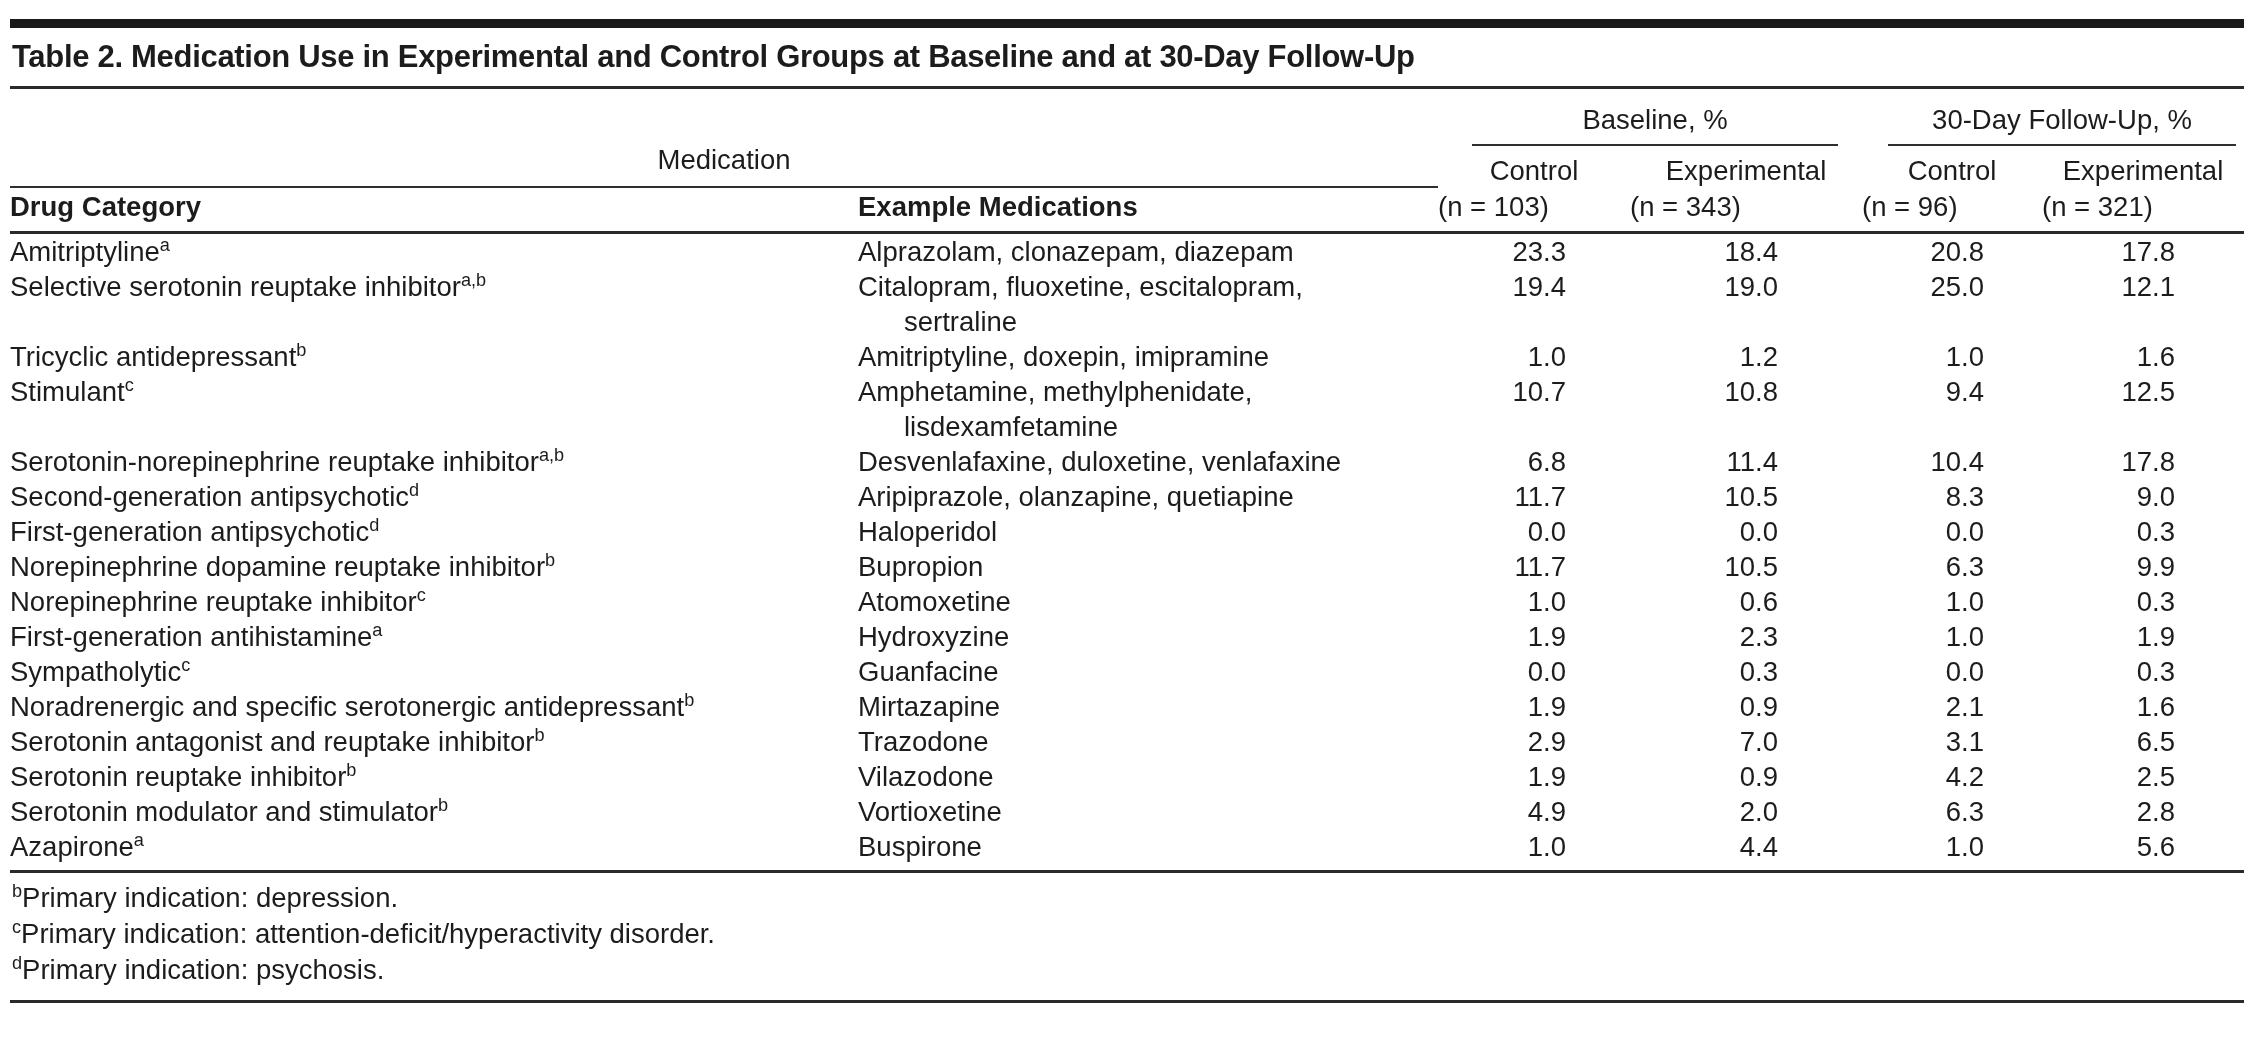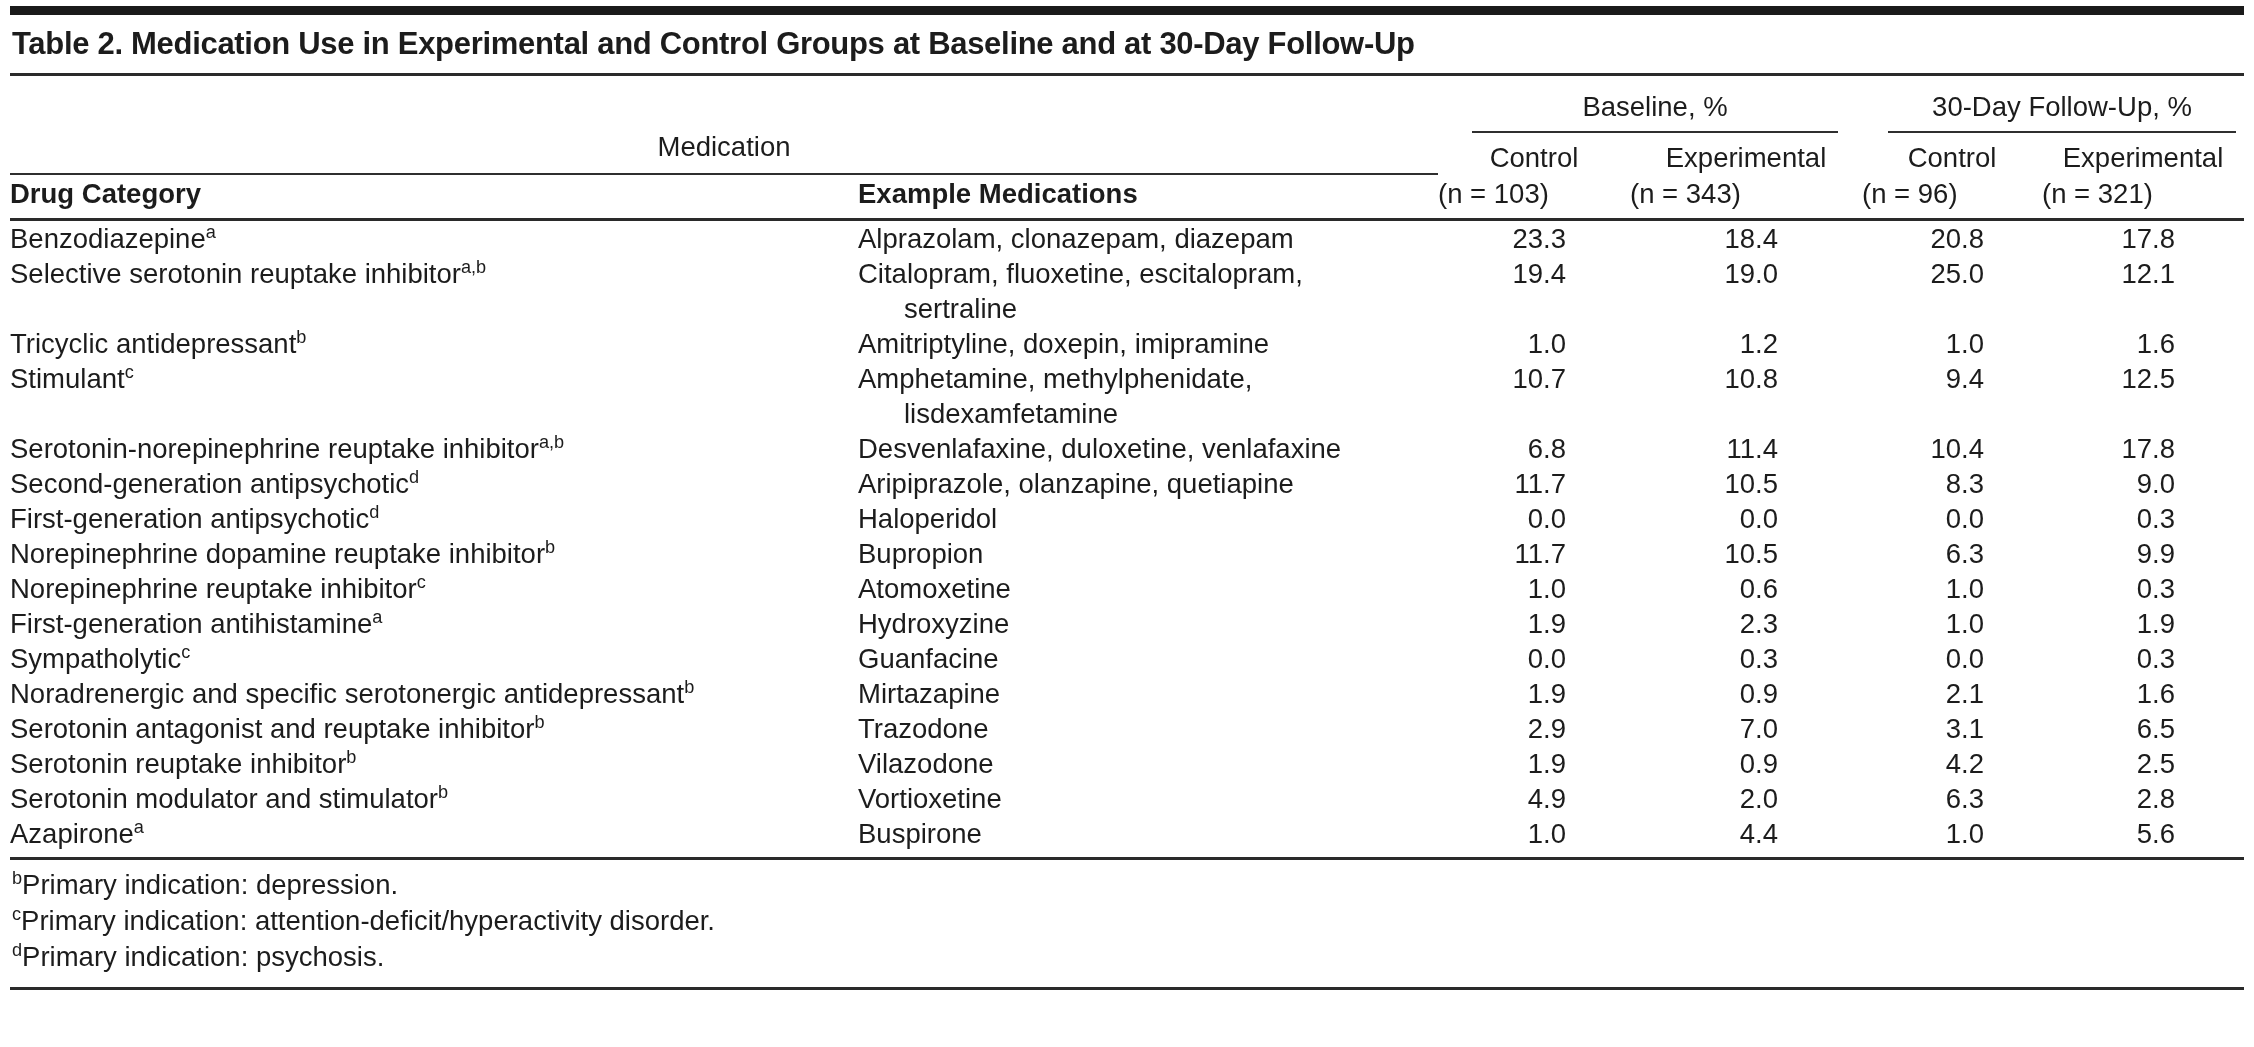--- a/index.html
+++ b/index.html
@@ -4,21 +4,21 @@
 <style>
   * { box-sizing: border-box; }
   html, body {
     margin: 0; padding: 0;
     width: 2254px; height: 1047px;
     background: #ffffff;
     color: #1c1c1c;
     font-family: "Liberation Sans", sans-serif;
     overflow: hidden;
   }
-  .page { padding: 6px 10px 0 10px; width: 2254px; }
+  .page { padding: 19px 10px 0 10px; width: 2254px; }
   .topbar { height: 9px; background: #1a1a1a; }
   .table-title {
     font-size: 31px;
     font-weight: bold;
     letter-spacing: -0.3px;
     padding: 11px 2px 11px 2px;
     border-bottom: 3px solid #2a2a2a;
   }
   table {
     width: 100%;
@@ -121,21 +121,21 @@
         <th class="lefthead">Example Medications</th>
         <th class="nhead">(n = 103)</th>
         <th class="nhead">(n = 343)</th>
         <th class="nhead">(n = 96)</th>
         <th class="nhead">(n = 321)</th>
       </tr>
     </thead>
     <tbody>
         <tr>
     <td class="cat">
-      <span class="js-cat">Benzodiazepine</span><sup class="js-sup">a</sup>
+      <span class="js-cat">Amitriptyline</span><sup class="js-sup">a</sup>
     </td>
     <td class="ex js-ex">
             <div>Alprazolam, clonazepam, diazepam</div>
           </td>
     <td class="num js-val"><span class="numbox">23.3</span></td>
     <td class="num js-val"><span class="numbox">18.4</span></td>
     <td class="num js-val"><span class="numbox">20.8</span></td>
     <td class="num js-val"><span class="numbox">17.8</span></td>
   </tr>
         <tr>

